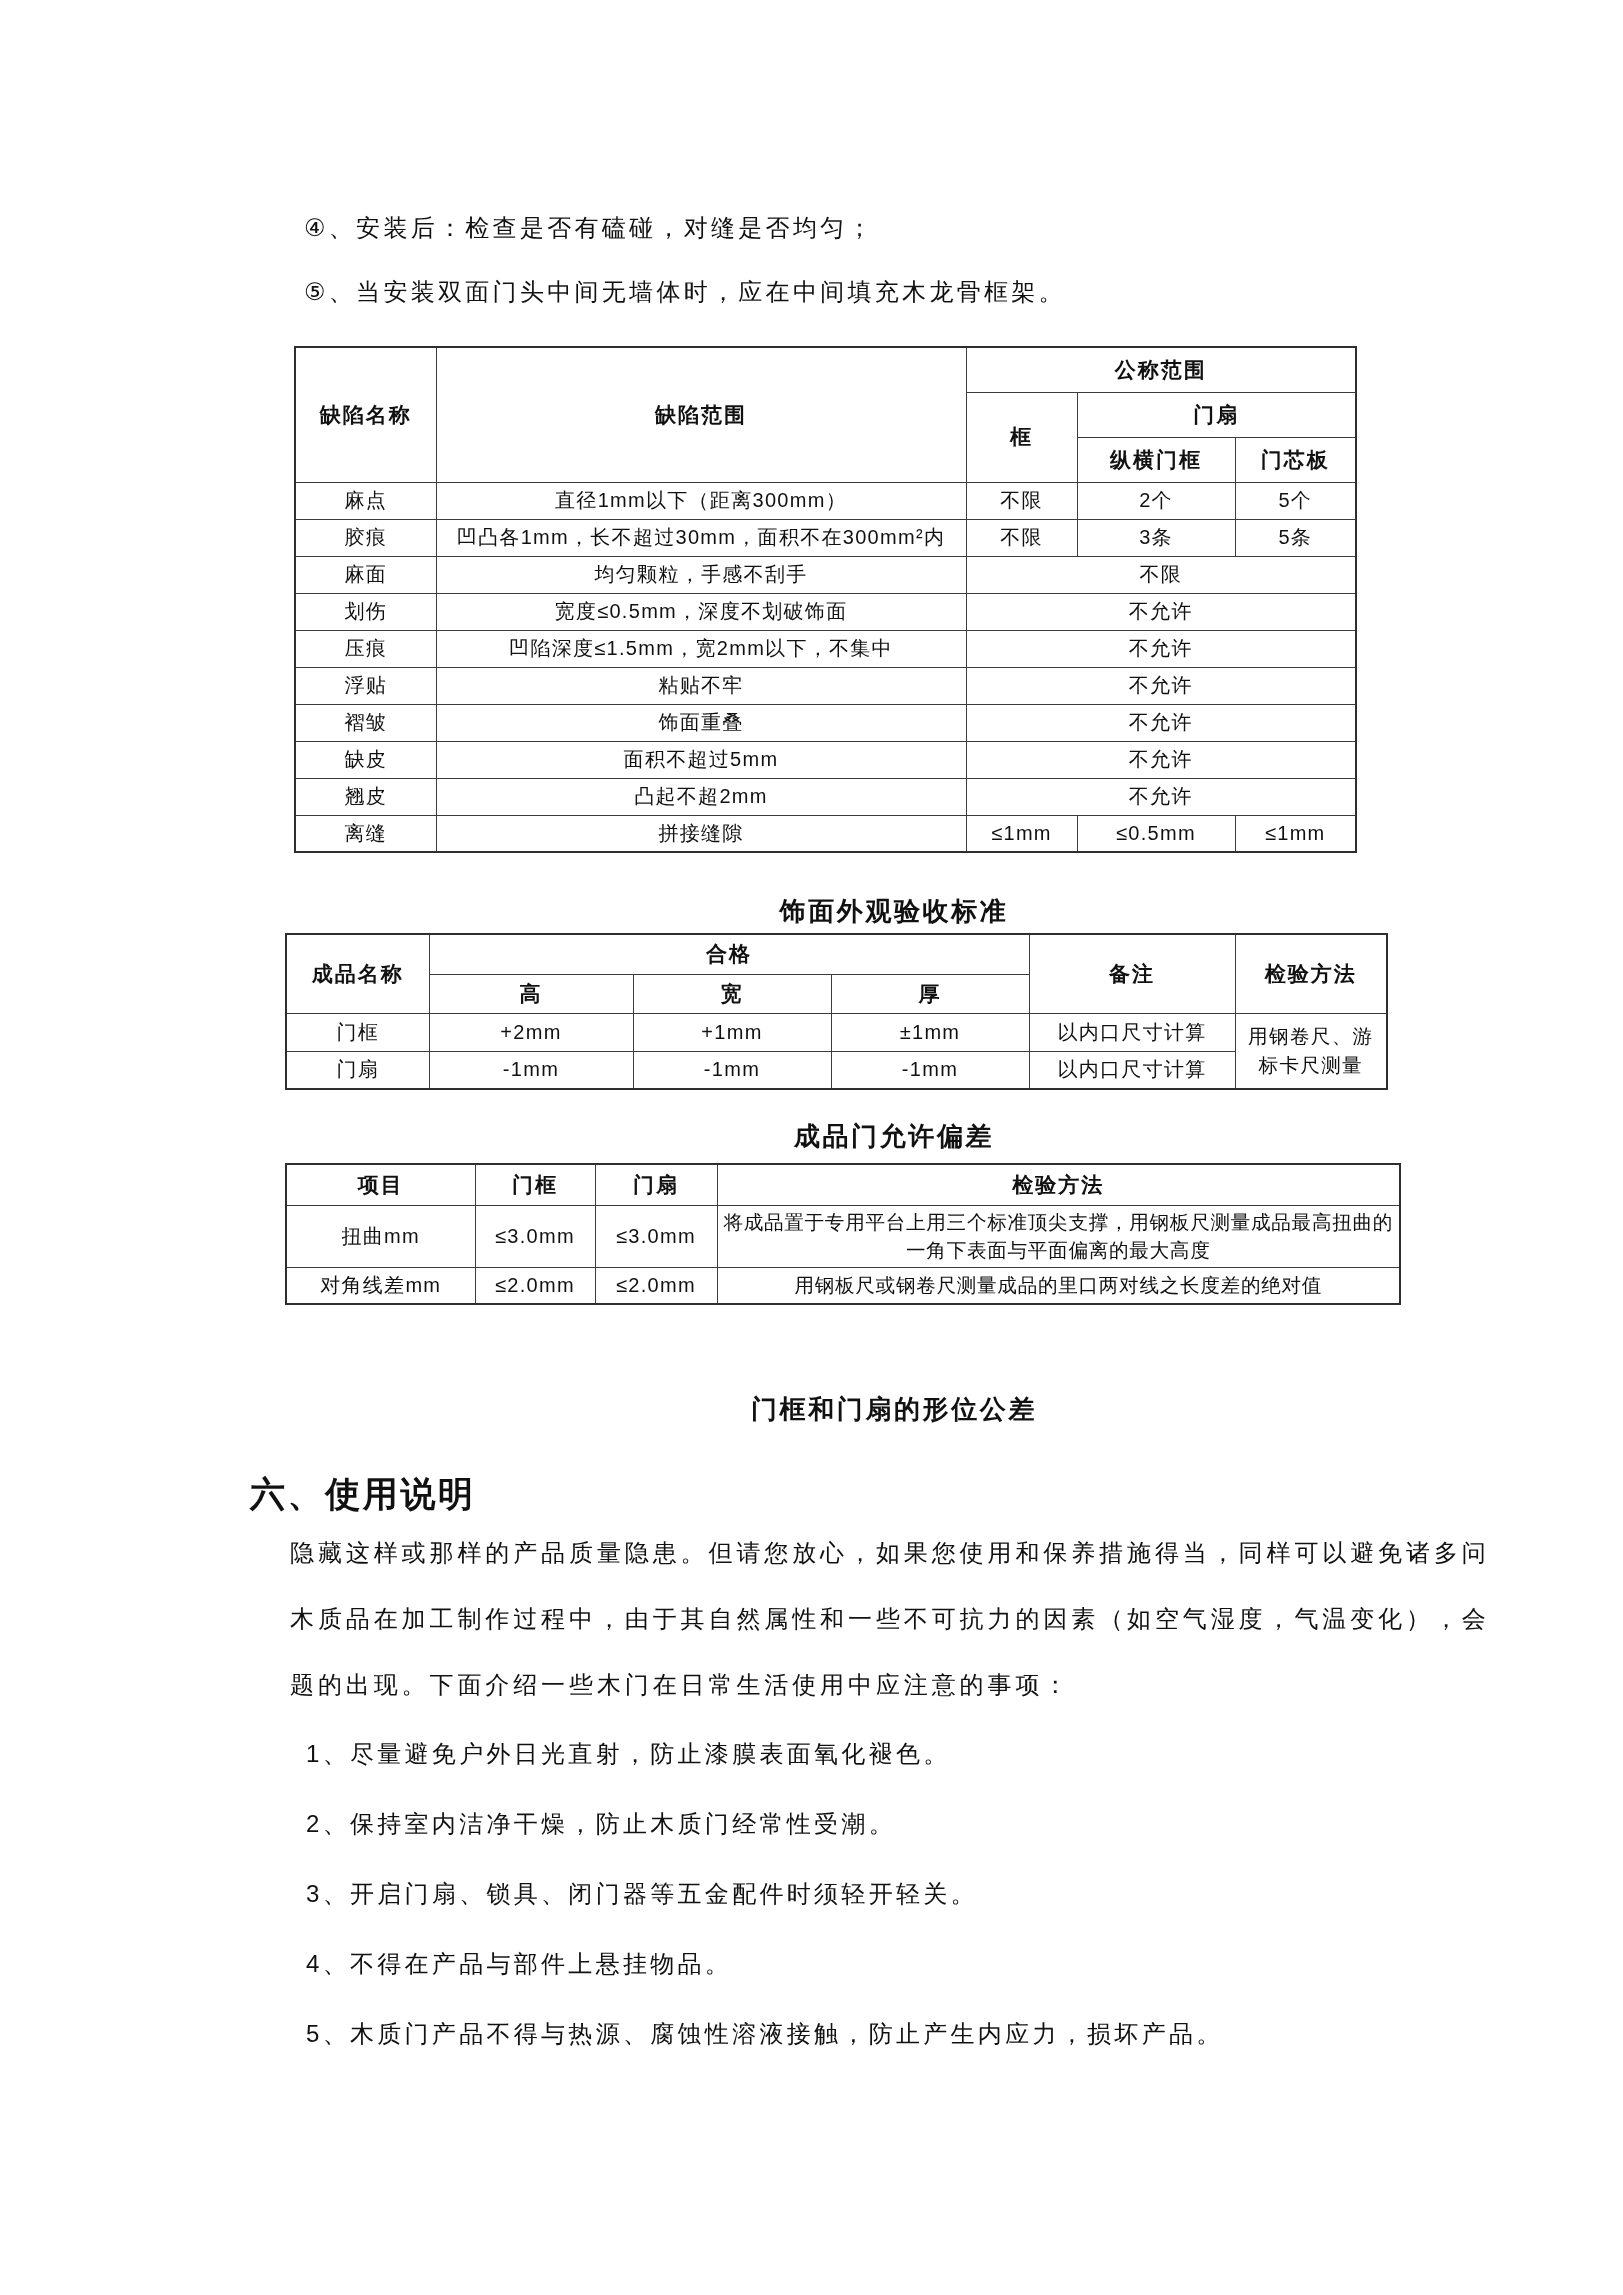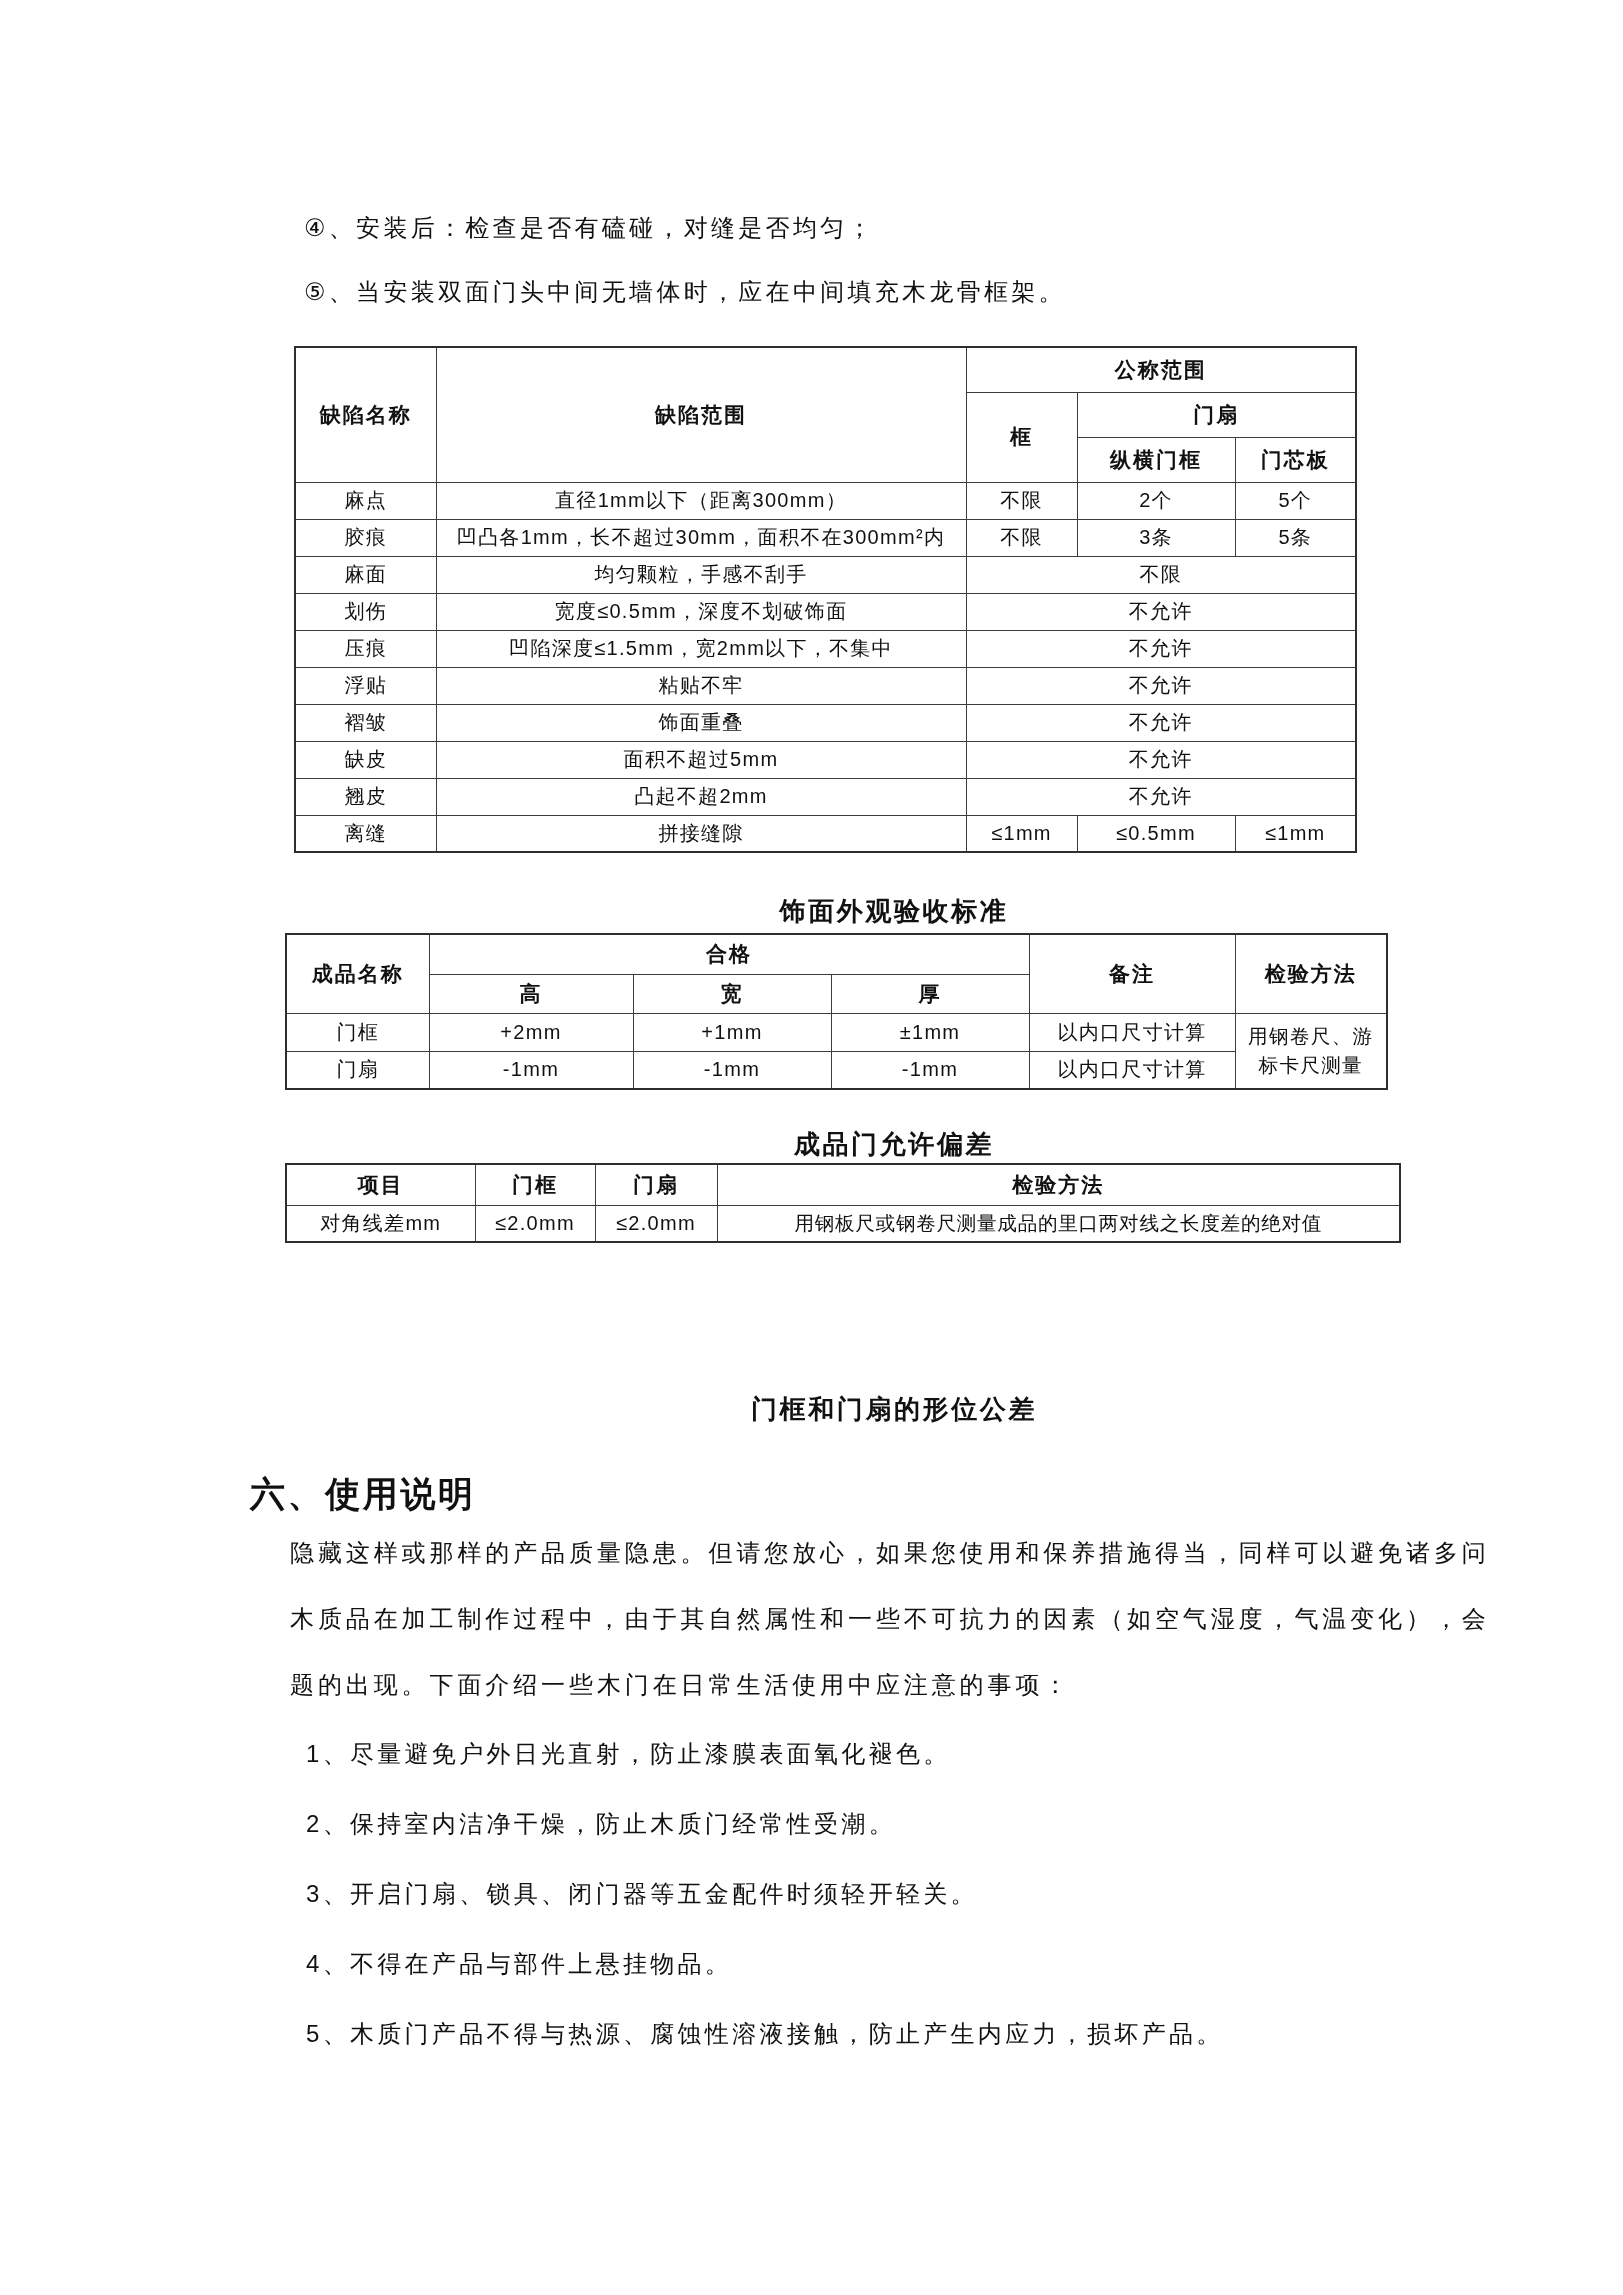--- a/index.html
+++ b/index.html
@@ -72,21 +72,21 @@
   .table-caption {
     position: absolute;
     left: 894px;
     transform: translateX(-50%);
     font-weight: bold;
     font-size: 26px;
     letter-spacing: 2.6px;
     white-space: nowrap;
   }
   #caption-defects   { top: 894px; }
-  #caption-tolerance { top: 1119px; margin-top: 8px; }
+  #caption-tolerance { top: 1119px; }
   #caption-position  { top: 1392px; }
 
   .section-heading {
     position: absolute;
     left: 250px;
     top: 1471px;
     font-weight: bold;
     font-size: 35px;
     letter-spacing: 2.6px;
     white-space: nowrap;
@@ -255,20 +255,26 @@
         <col style="width:122px">
         <col style="width:683px">
     </colgroup>
     <tbody>
         <tr class="hrow">
       <th>项目</th>
       <th>门框</th>
       <th>门扇</th>
       <th>检验方法</th>
     </tr>
+    <tr class="row2">
+      <td>扭曲mm</td>
+      <td>≤3.0mm</td>
+      <td>≤3.0mm</td>
+      <td class="method-cell">将成品置于专用平台上用三个标准顶尖支撑，用钢板尺测量成品最高扭曲的一角下表面与平面偏离的最大高度</td>
+    </tr>
     <tr class="row3">
       <td>对角线差mm</td>
       <td>≤2.0mm</td>
       <td>≤2.0mm</td>
       <td class="method-cell">用钢板尺或钢卷尺测量成品的里口两对线之长度差的绝对值</td>
     </tr>
   </tbody>
     </table>
 
   <div class="table-caption" id="caption-position">门框和门扇的形位公差</div>

